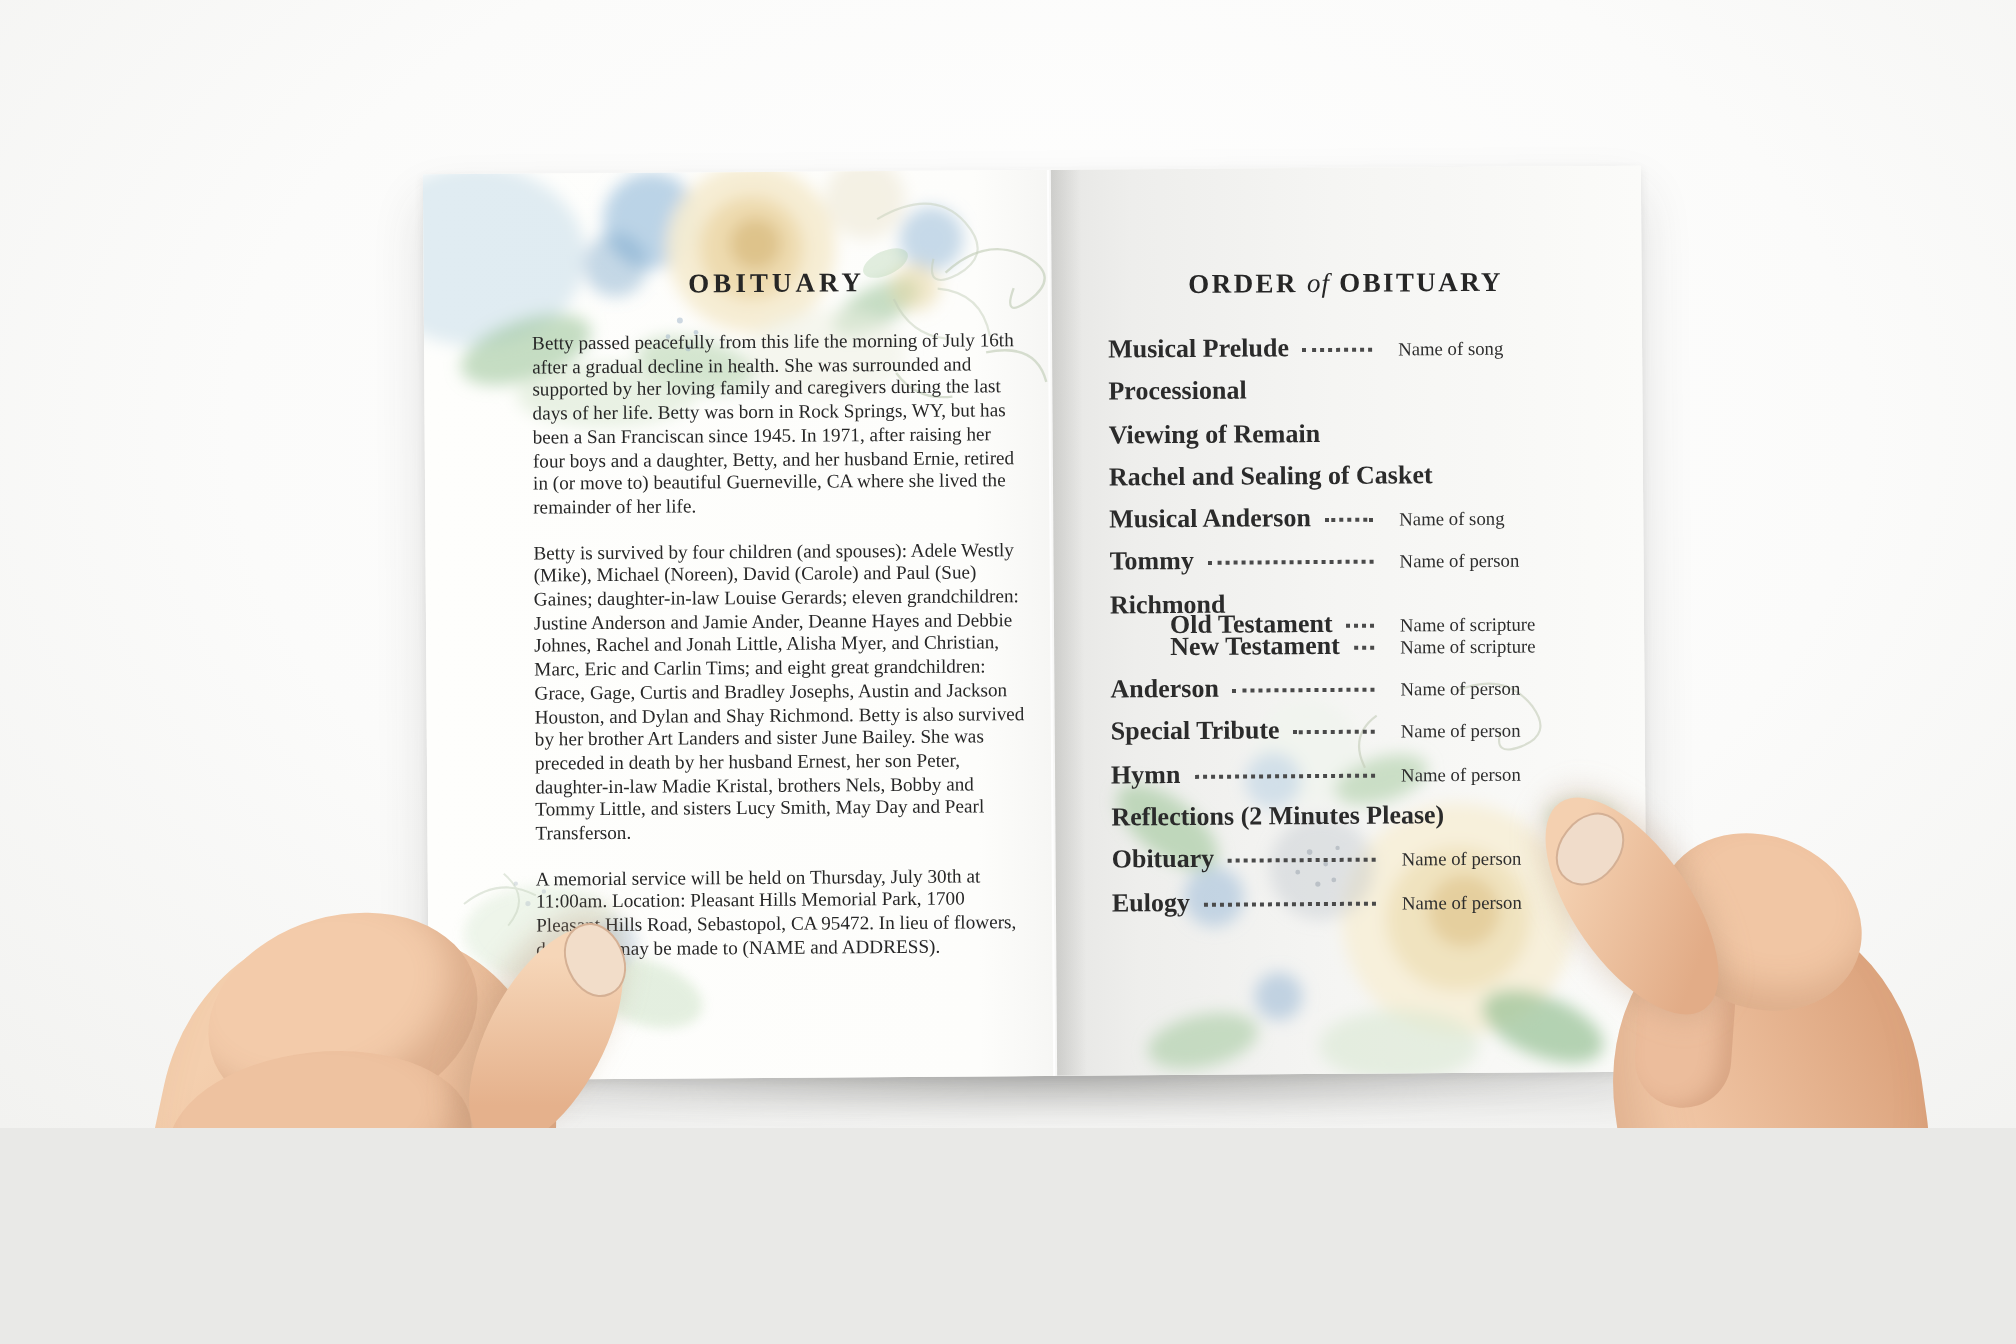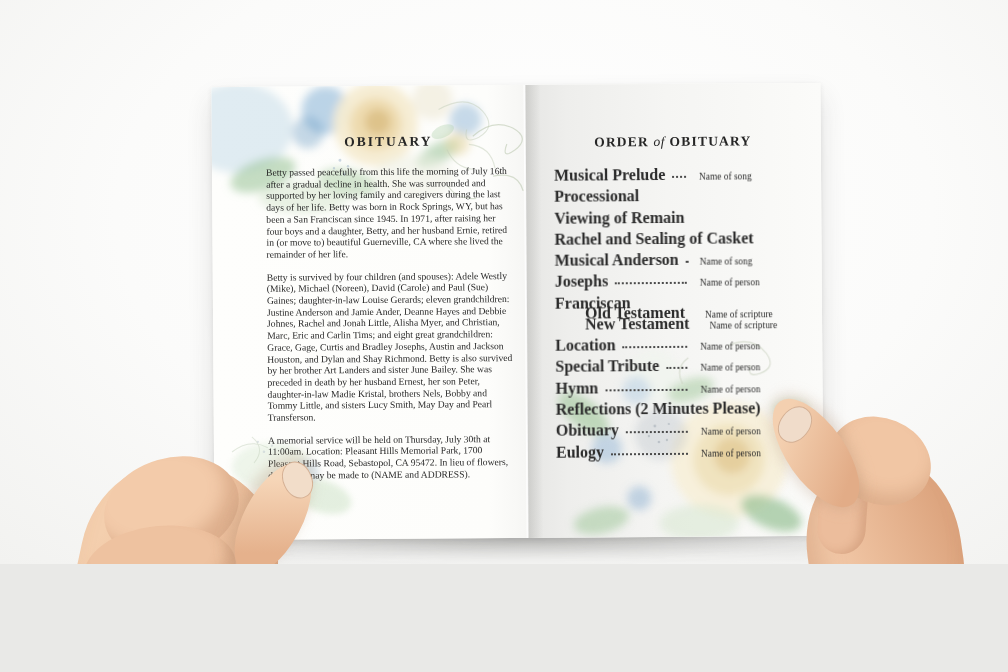--- a/index.html
+++ b/index.html
@@ -38,21 +38,21 @@
   
   .oos-title{
     position:absolute;left:20px;top:50px;width:256px;text-align:center;
     font-size:13.5px;font-weight:bold;letter-spacing:1.2px;color:#262626;
   }
   .oos-title .of-italic{font-style:italic;font-weight:normal;letter-spacing:.5px;}
   .oos-list{position:absolute;left:29px;top:82px;width:241px;}
   .os-item{display:flex;align-items:baseline;height:10.6px;margin-bottom:10.7px;}
   .os-item.tight{margin-bottom:0;}
   .os-item.sub{margin-left:30px;}
-  .os-label{font-size:16px;font-weight:bold;color:#2b2b2b;white-space:nowrap;}
+  .os-label{font-size:13px;font-weight:bold;color:#2b2b2b;white-space:nowrap;}
   .os-value{font-size:9.4px;color:#2e2e2e;width:96px;flex:none;white-space:nowrap;}
   .leader{flex:1;height:0;border-bottom:2px dotted #4a4a4a;margin:0 13px 0 7px;transform:translateY(-2px);}
   
   .floral{position:absolute;pointer-events:none;}
   .floral-tl{left:-4px;top:-4px;}
   .floral-br{right:-6px;bottom:-6px;}
   .floral-bl{left:-2px;bottom:-2px;opacity:.65;}
   .swirl-tr{right:6px;top:4px;opacity:.6;}
   
   .hand{position:absolute;z-index:10;}
@@ -233,39 +233,39 @@
           </div>
           <div class="os-item">
             <span class="os-label">Rachel and Sealing of Casket</span>
           </div>
           <div class="os-item">
             <span class="os-label">Musical Anderson</span>
             <span class="leader"></span>
             <span class="os-value">Name of song</span>
           </div>
           <div class="os-item">
-            <span class="os-label">Josephs</span>
+            <span class="os-label">Tommy</span>
             <span class="leader"></span>
             <span class="os-value">Name of person</span>
           </div>
           <div class="os-item tight">
-            <span class="os-label">Franciscan</span>
+            <span class="os-label">Richmond</span>
           </div>
           <div class="os-item sub tight">
             <span class="os-label">Old Testament</span>
             <span class="leader"></span>
             <span class="os-value">Name of scripture</span>
           </div>
           <div class="os-item sub">
             <span class="os-label">New Testament</span>
             <span class="leader"></span>
             <span class="os-value">Name of scripture</span>
           </div>
           <div class="os-item">
-            <span class="os-label">Location</span>
+            <span class="os-label">Anderson</span>
             <span class="leader"></span>
             <span class="os-value">Name of person</span>
           </div>
           <div class="os-item">
             <span class="os-label">Special Tribute</span>
             <span class="leader"></span>
             <span class="os-value">Name of person</span>
           </div>
           <div class="os-item">
             <span class="os-label">Hymn</span>

